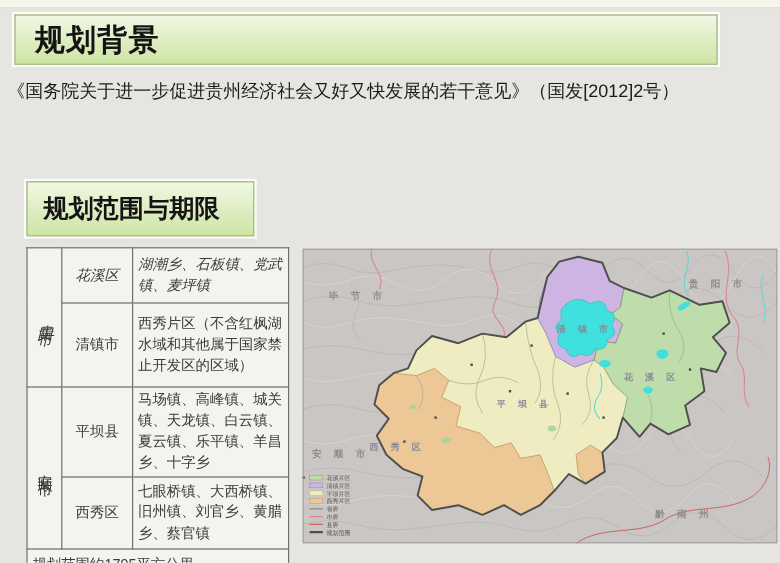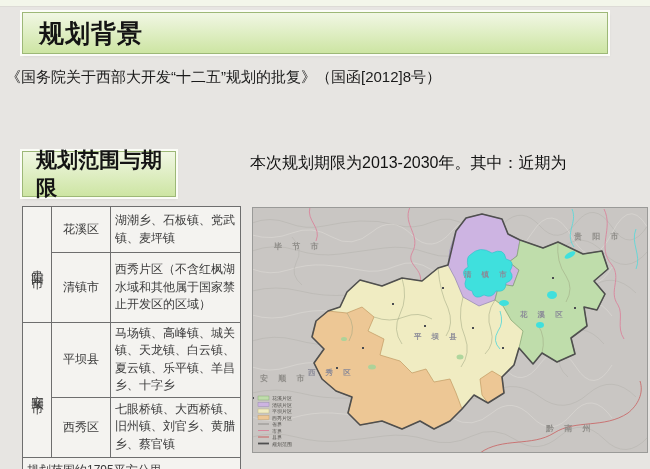--- a/index.html
+++ b/index.html
@@ -10,22 +10,22 @@
     color:#1c1c1c;
   }
   .top-strip{position:absolute;left:0;top:0;width:650px;height:6px;background:#f3f6ea;border-bottom:1px solid #dddbd6;}
   .hdr{
     position:absolute;display:flex;align-items:center;box-sizing:border-box;
     background:linear-gradient(#f1f7e4,#cde5a3);
     border:1px solid #9db877;
     box-shadow:0 0 0 2px rgba(253,254,249,.95),1px 2px 3px rgba(0,0,0,.10);
     font-weight:bold;color:#141414;
   }
-  #hdr1{left:22px;top:12px;width:586px;height:42px;padding-left:16px;font-size:25px;letter-spacing:1px;}
-  #hdr2{left:22px;top:151px;width:154px;height:46px;padding-left:13px;font-size:21px;}
+  #hdr1{left:12px;top:12px;width:586px;height:42px;padding-left:16px;font-size:25px;letter-spacing:1px;}
+  #hdr2{left:22px;top:151px;width:190px;height:46px;padding-left:13px;font-size:21px;}
   .docs{position:absolute;left:6px;top:64px;width:642px;font-size:15px;line-height:25px;color:#1b1b1b;}
   .period{position:absolute;left:250px;top:150px;width:398px;font-size:16px;line-height:26px;color:#121212;}
   table.scope{
     position:absolute;left:22px;top:206px;width:219px;border-collapse:collapse;
     background:#f4f3f0;font-size:12px;color:#3b3b3b;table-layout:fixed;
   }
   table.scope td{border:1px solid #6e6e6e;padding:2px 4px;vertical-align:middle;}
   td.city-cell{
     width:24px;text-align:center;
     writing-mode:vertical-lr;text-orientation:upright;
@@ -49,34 +49,33 @@
 </head>
 <body>
 
 <div class="top-strip"></div>
 
 <div id="hdr1" class="hdr">
   <span>规划背景</span>
 </div>
 
 <div class="docs">
-  <div>《国务院关于西部大开发“十二五”规划的批复》（国函[2012]8号）</div>
+  <div>《国务院关于进一步促进贵州经济社会又好又快发展的若干意见》（国发[2012]2号）</div>
 </div>
 
 <div id="hdr2" class="hdr">
   <span>规划范围与期限</span>
 </div>
 
 <div class="period">
-  <div>本次规划期限为2013-2030年。其中：近期为</div>
 </div>
 
 <table class="scope">
   <tbody>
-      <tr style="height:46px;">
+      <tr style="height:46px;font-style:italic;">
     <td class="city-cell" rowspan="2">贵阳市</td>
     <td class="dist-cell">花溪区</td>
     <td class="towns-cell">湖潮乡、石板镇、党武镇、麦坪镇</td>
   </tr>
   <tr style="height:70px;">
     <td class="dist-cell">清镇市</td>
     <td class="towns-cell">西秀片区（不含红枫湖水域和其他属于国家禁止开发区的区域）</td>
   </tr>
   <tr style="height:58px;">
     <td class="city-cell" rowspan="2">安顺市</td>

